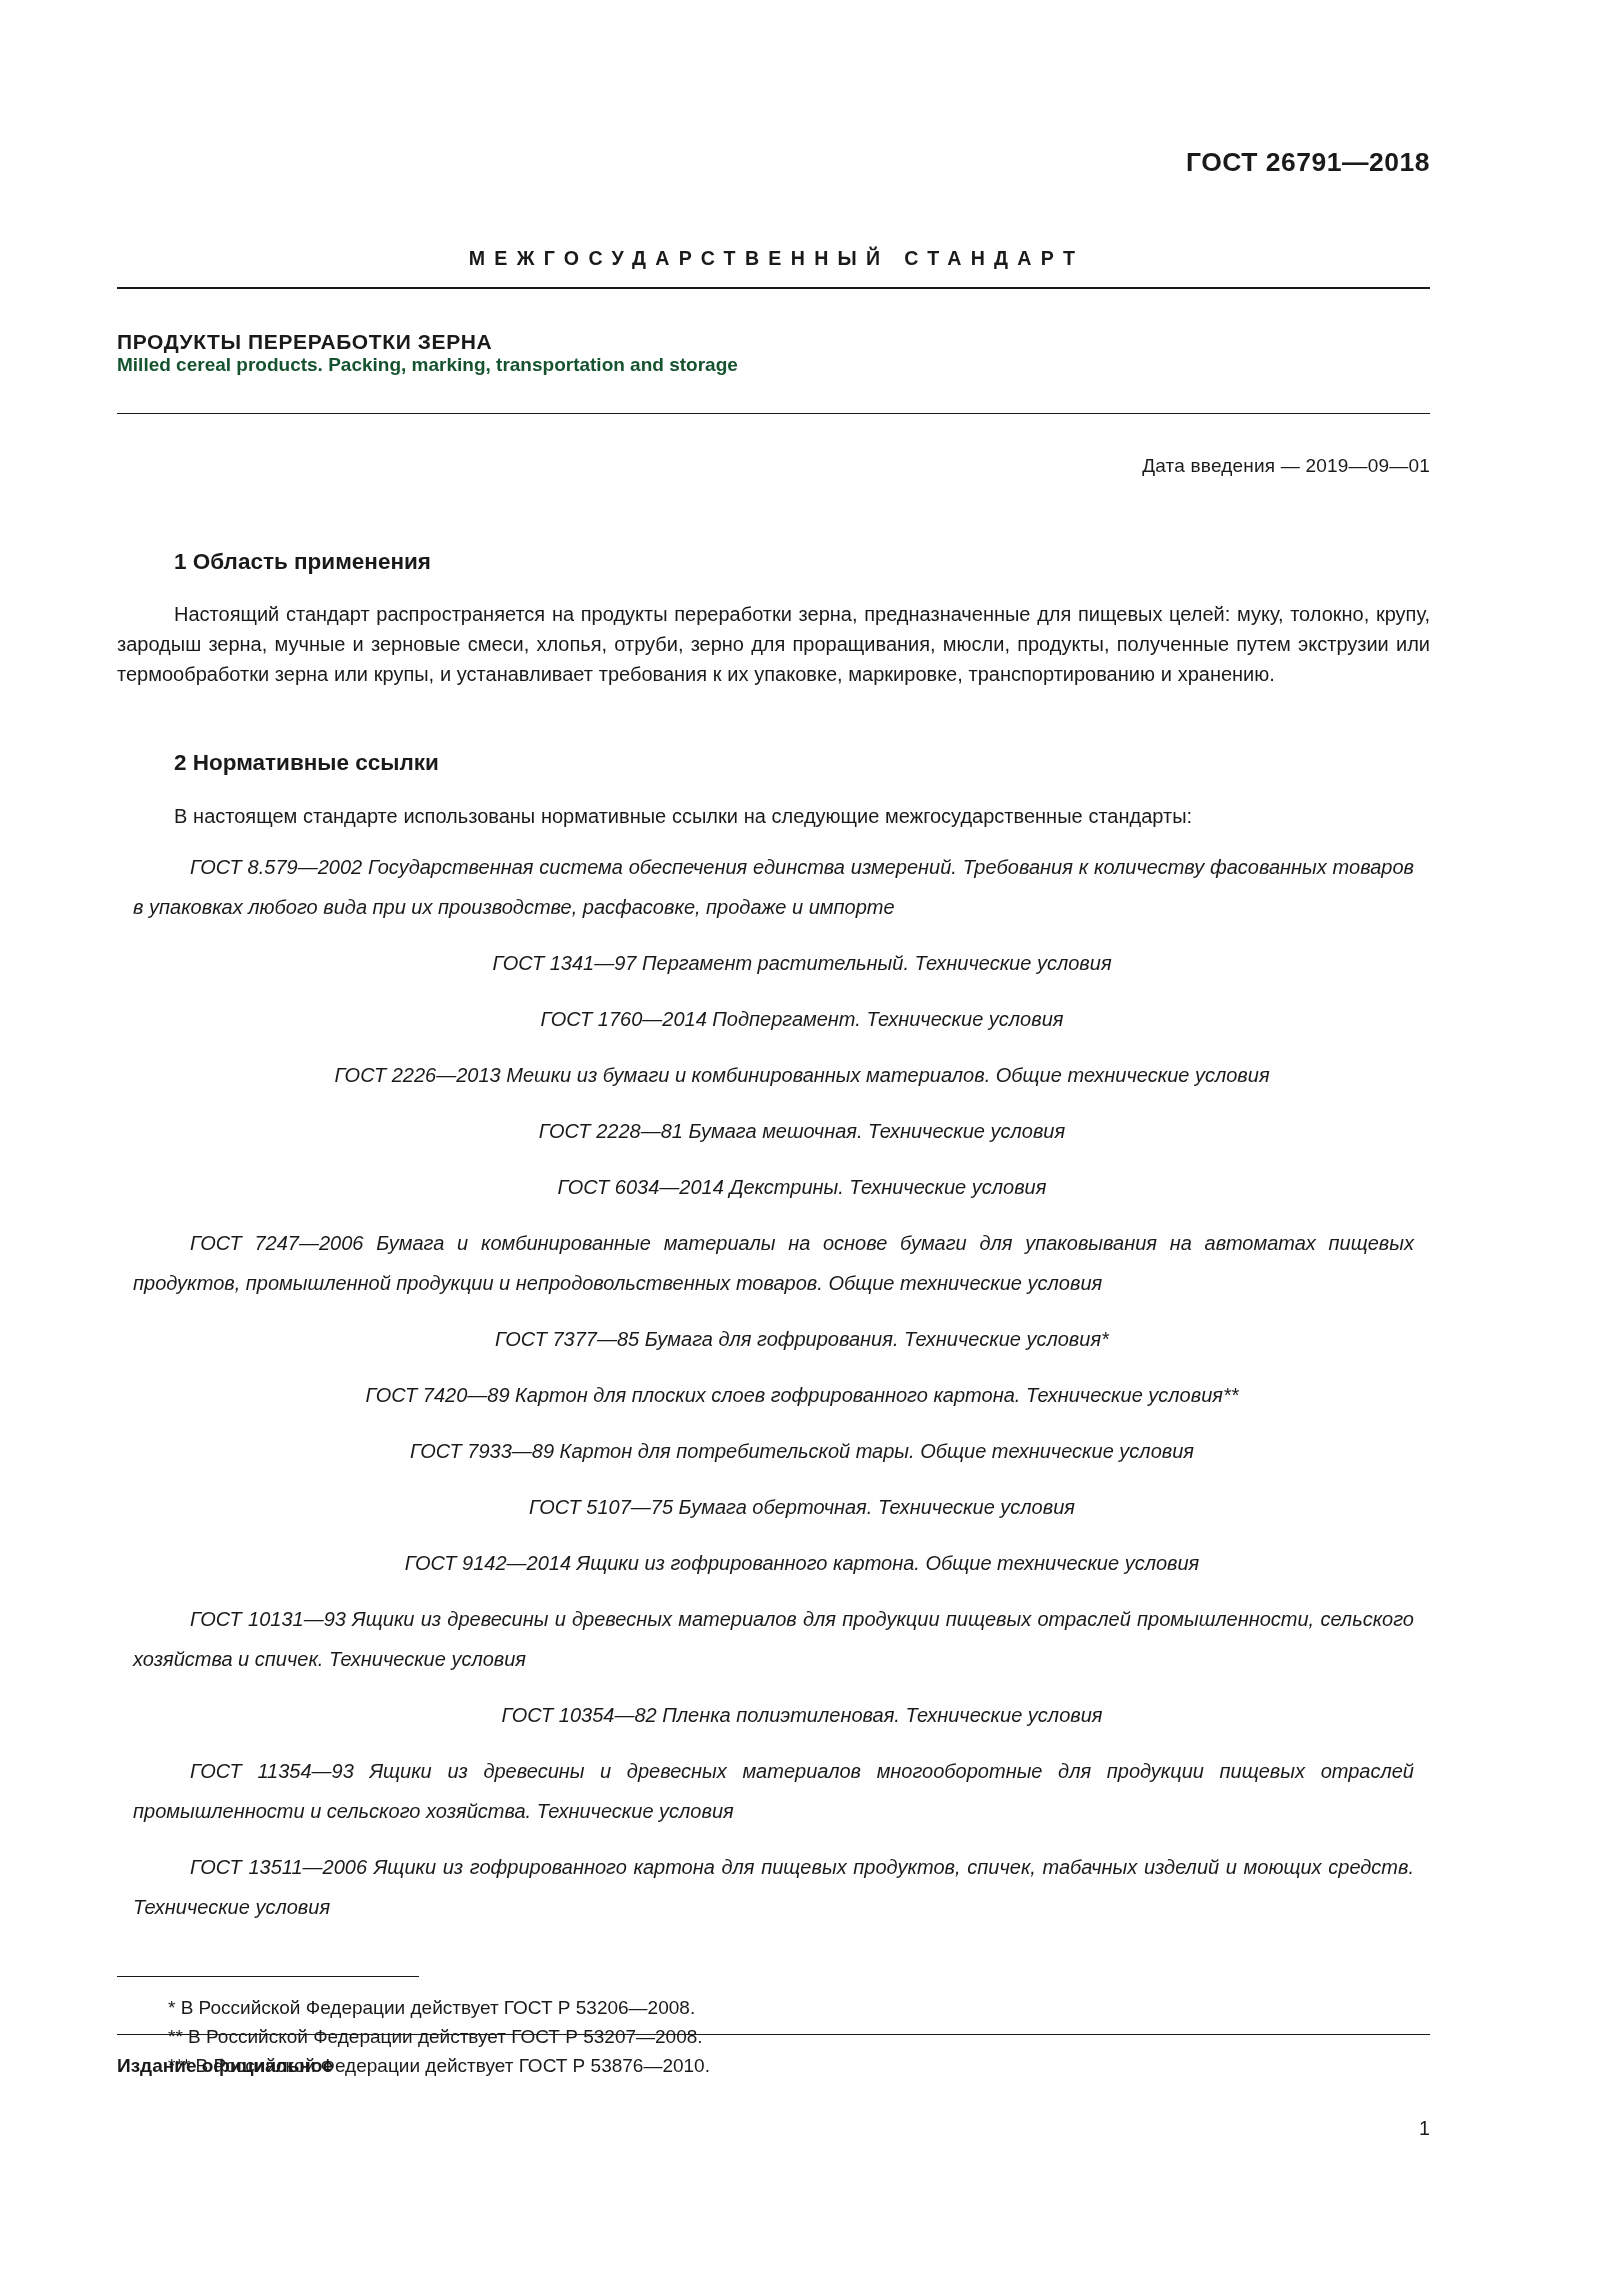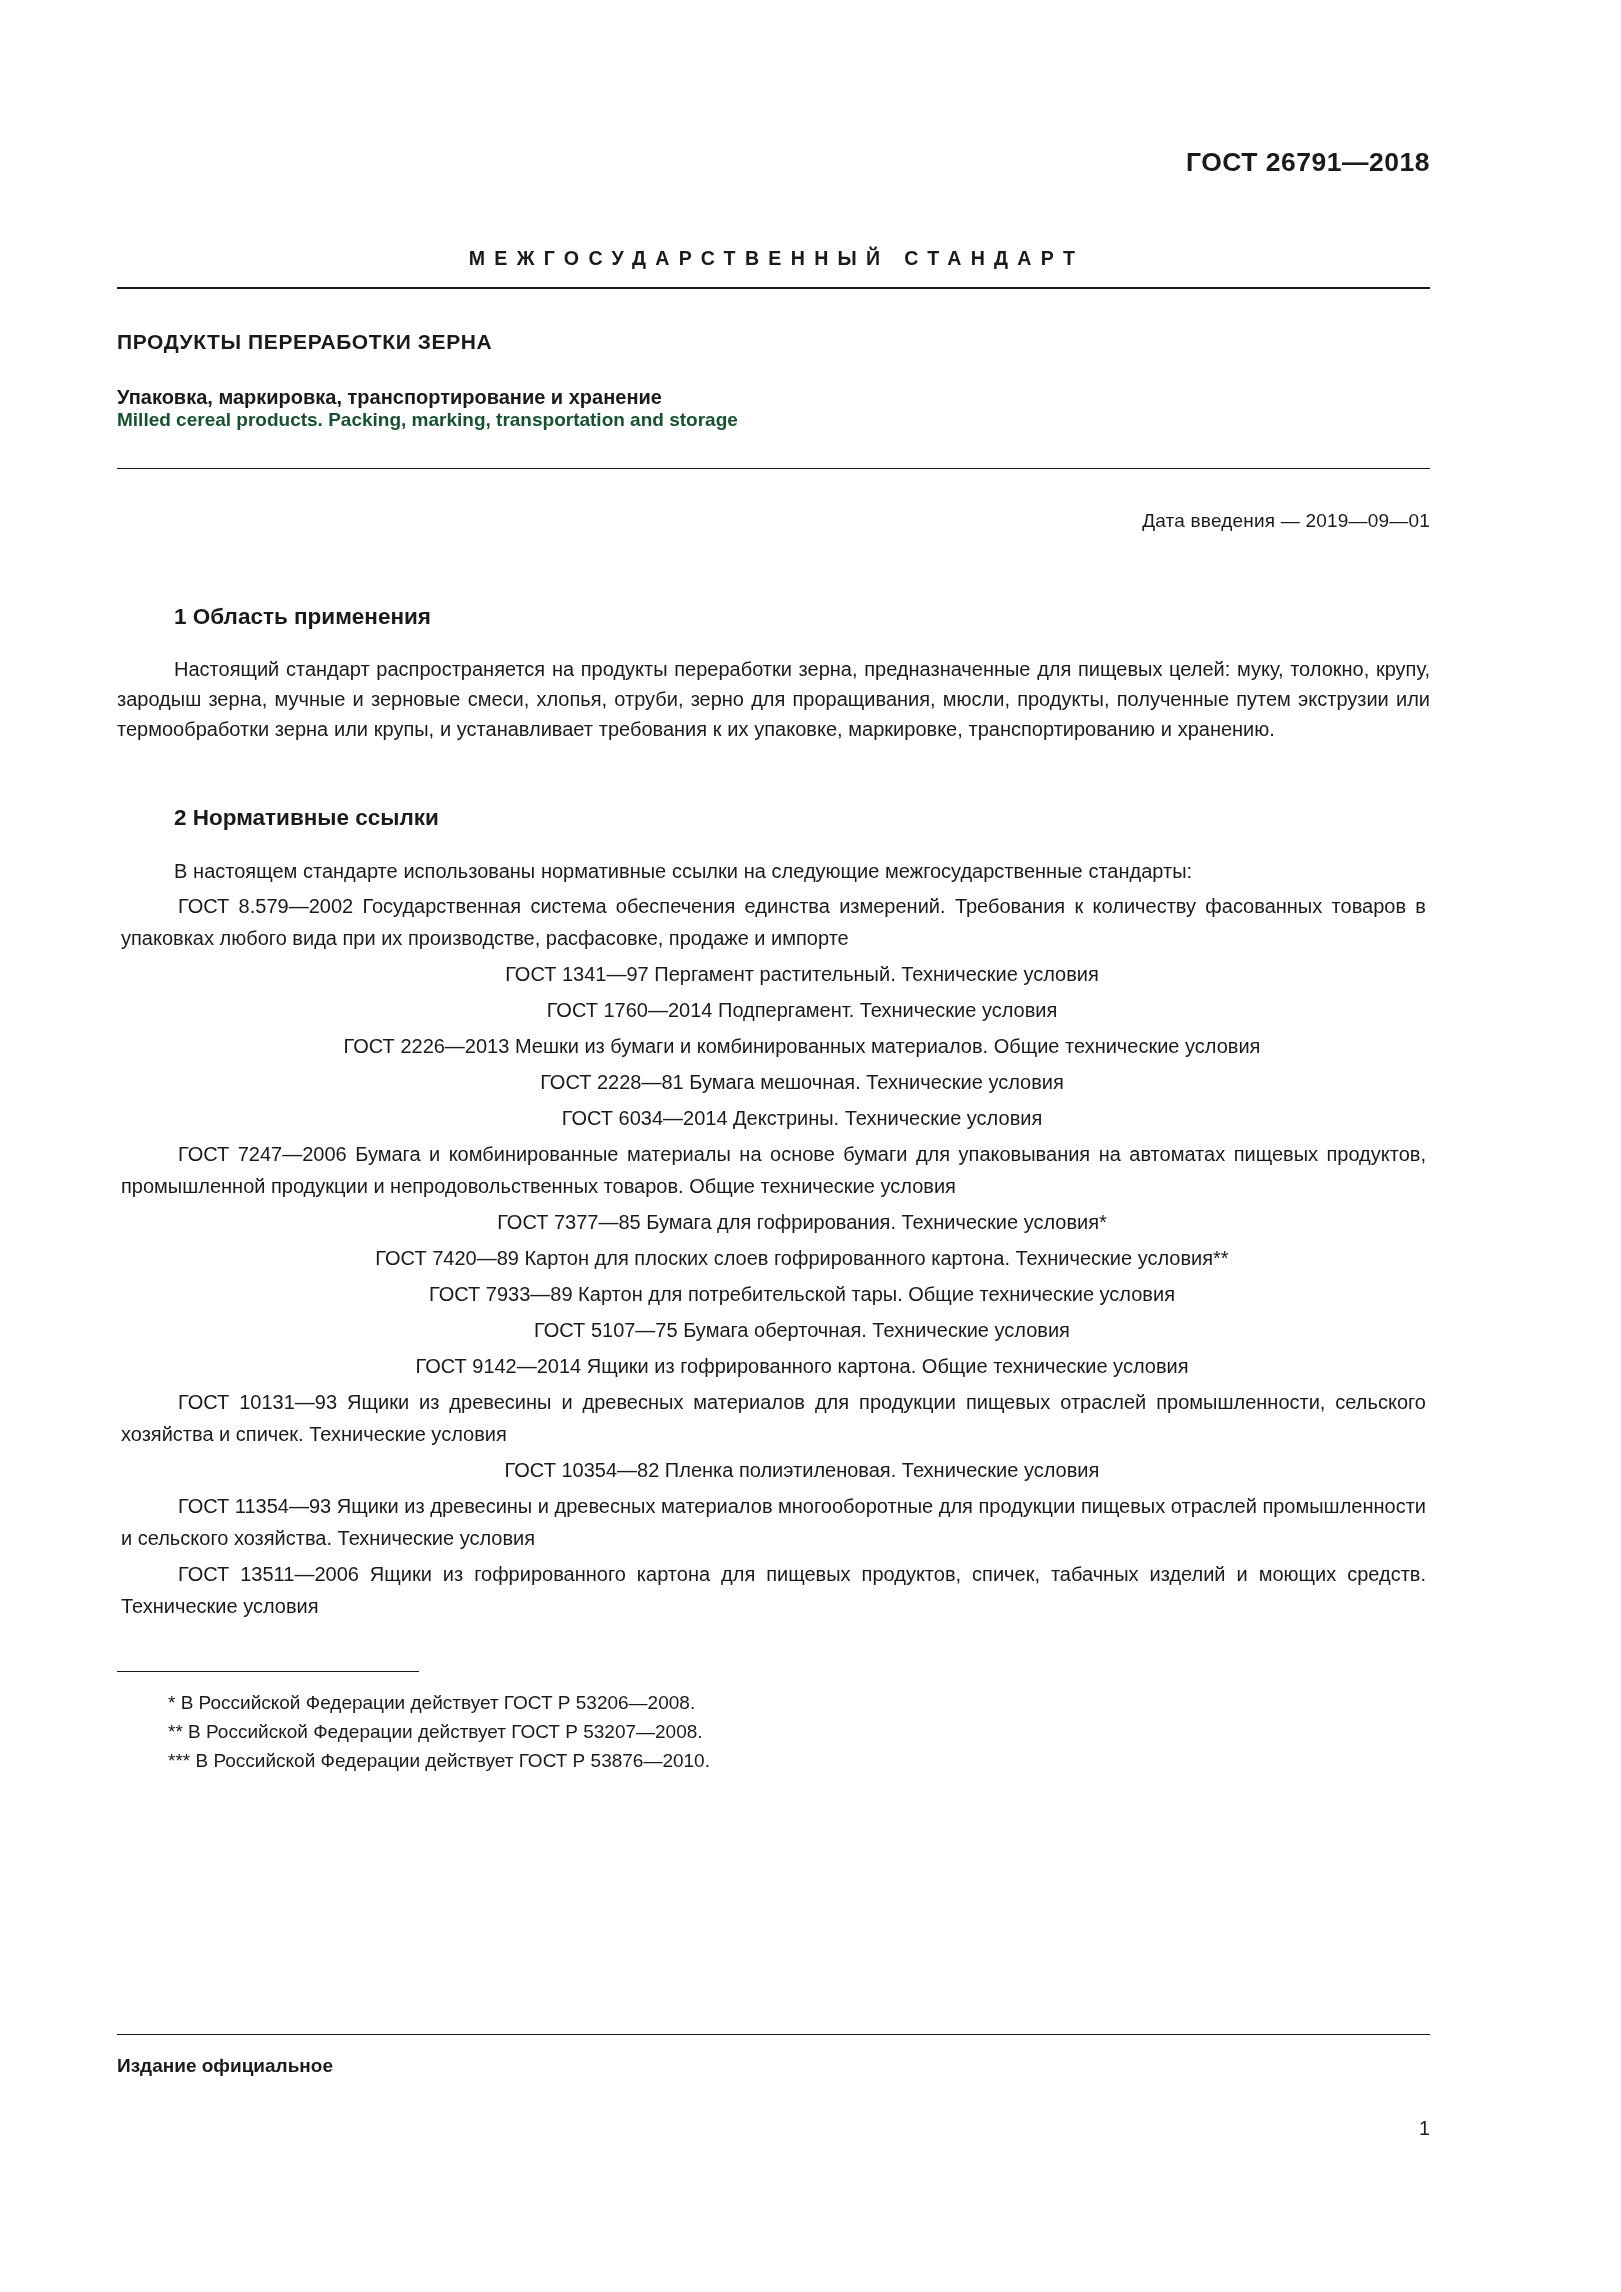--- a/index.html
+++ b/index.html
@@ -94,24 +94,25 @@
   }
   p.first {
     margin-top: 24.5px;
     text-indent: 57px;
   }
   .refs {
     margin-top: 0;
   }
   .refs p {
     font-size: 20px;
-    line-height: 32px;
-    margin: 4px;
+    line-height: 40px;
+    margin: 16px;
     text-indent: 57px;
     text-align: justify;
+    font-style: italic;
   }
   .refs p.nojust {
     text-align: center;
   }
   
   .footnote-rule {
     margin-top: 49px;
     width: 302px;
     border-top: 1.6px solid #1a1a1a;
   }
@@ -153,21 +154,20 @@
   <div class="content">
 
     <div class="doc-code">ГОСТ 26791—2018</div>
 
     <div class="interstate">МЕЖГОСУДАРСТВЕННЫЙ    СТАНДАРТ</div>
 
     <div class="rule-thick"></div>
 
     <div class="title-block">
       <div class="title-main">ПРОДУКТЫ ПЕРЕРАБОТКИ ЗЕРНА</div>
-      <div class="title-sub">Упаковка, маркировка, транспортирование и хранение</div>
       <div class="title-en">Milled cereal products. Packing, marking, transportation and storage</div>
     </div>
 
     <div class="rule-after-title rule-thin"></div>
 
     <div class="intro-date">Дата введения — 2019—09—01</div>
 
     <div class="section-title s1">1 Область применения</div>
     <p class="body first">Настоящий стандарт распространяется на продукты переработки зерна, предназначенные для пищевых целей: муку, толокно, крупу, зародыш зерна, мучные и зерновые смеси, хлопья, отруби, зерно для проращивания, мюсли, продукты, полученные путем экструзии или термообработки зерна или крупы, и устанавливает требования к их упаковке, маркировке, транспортированию и хранению.</p>
 

